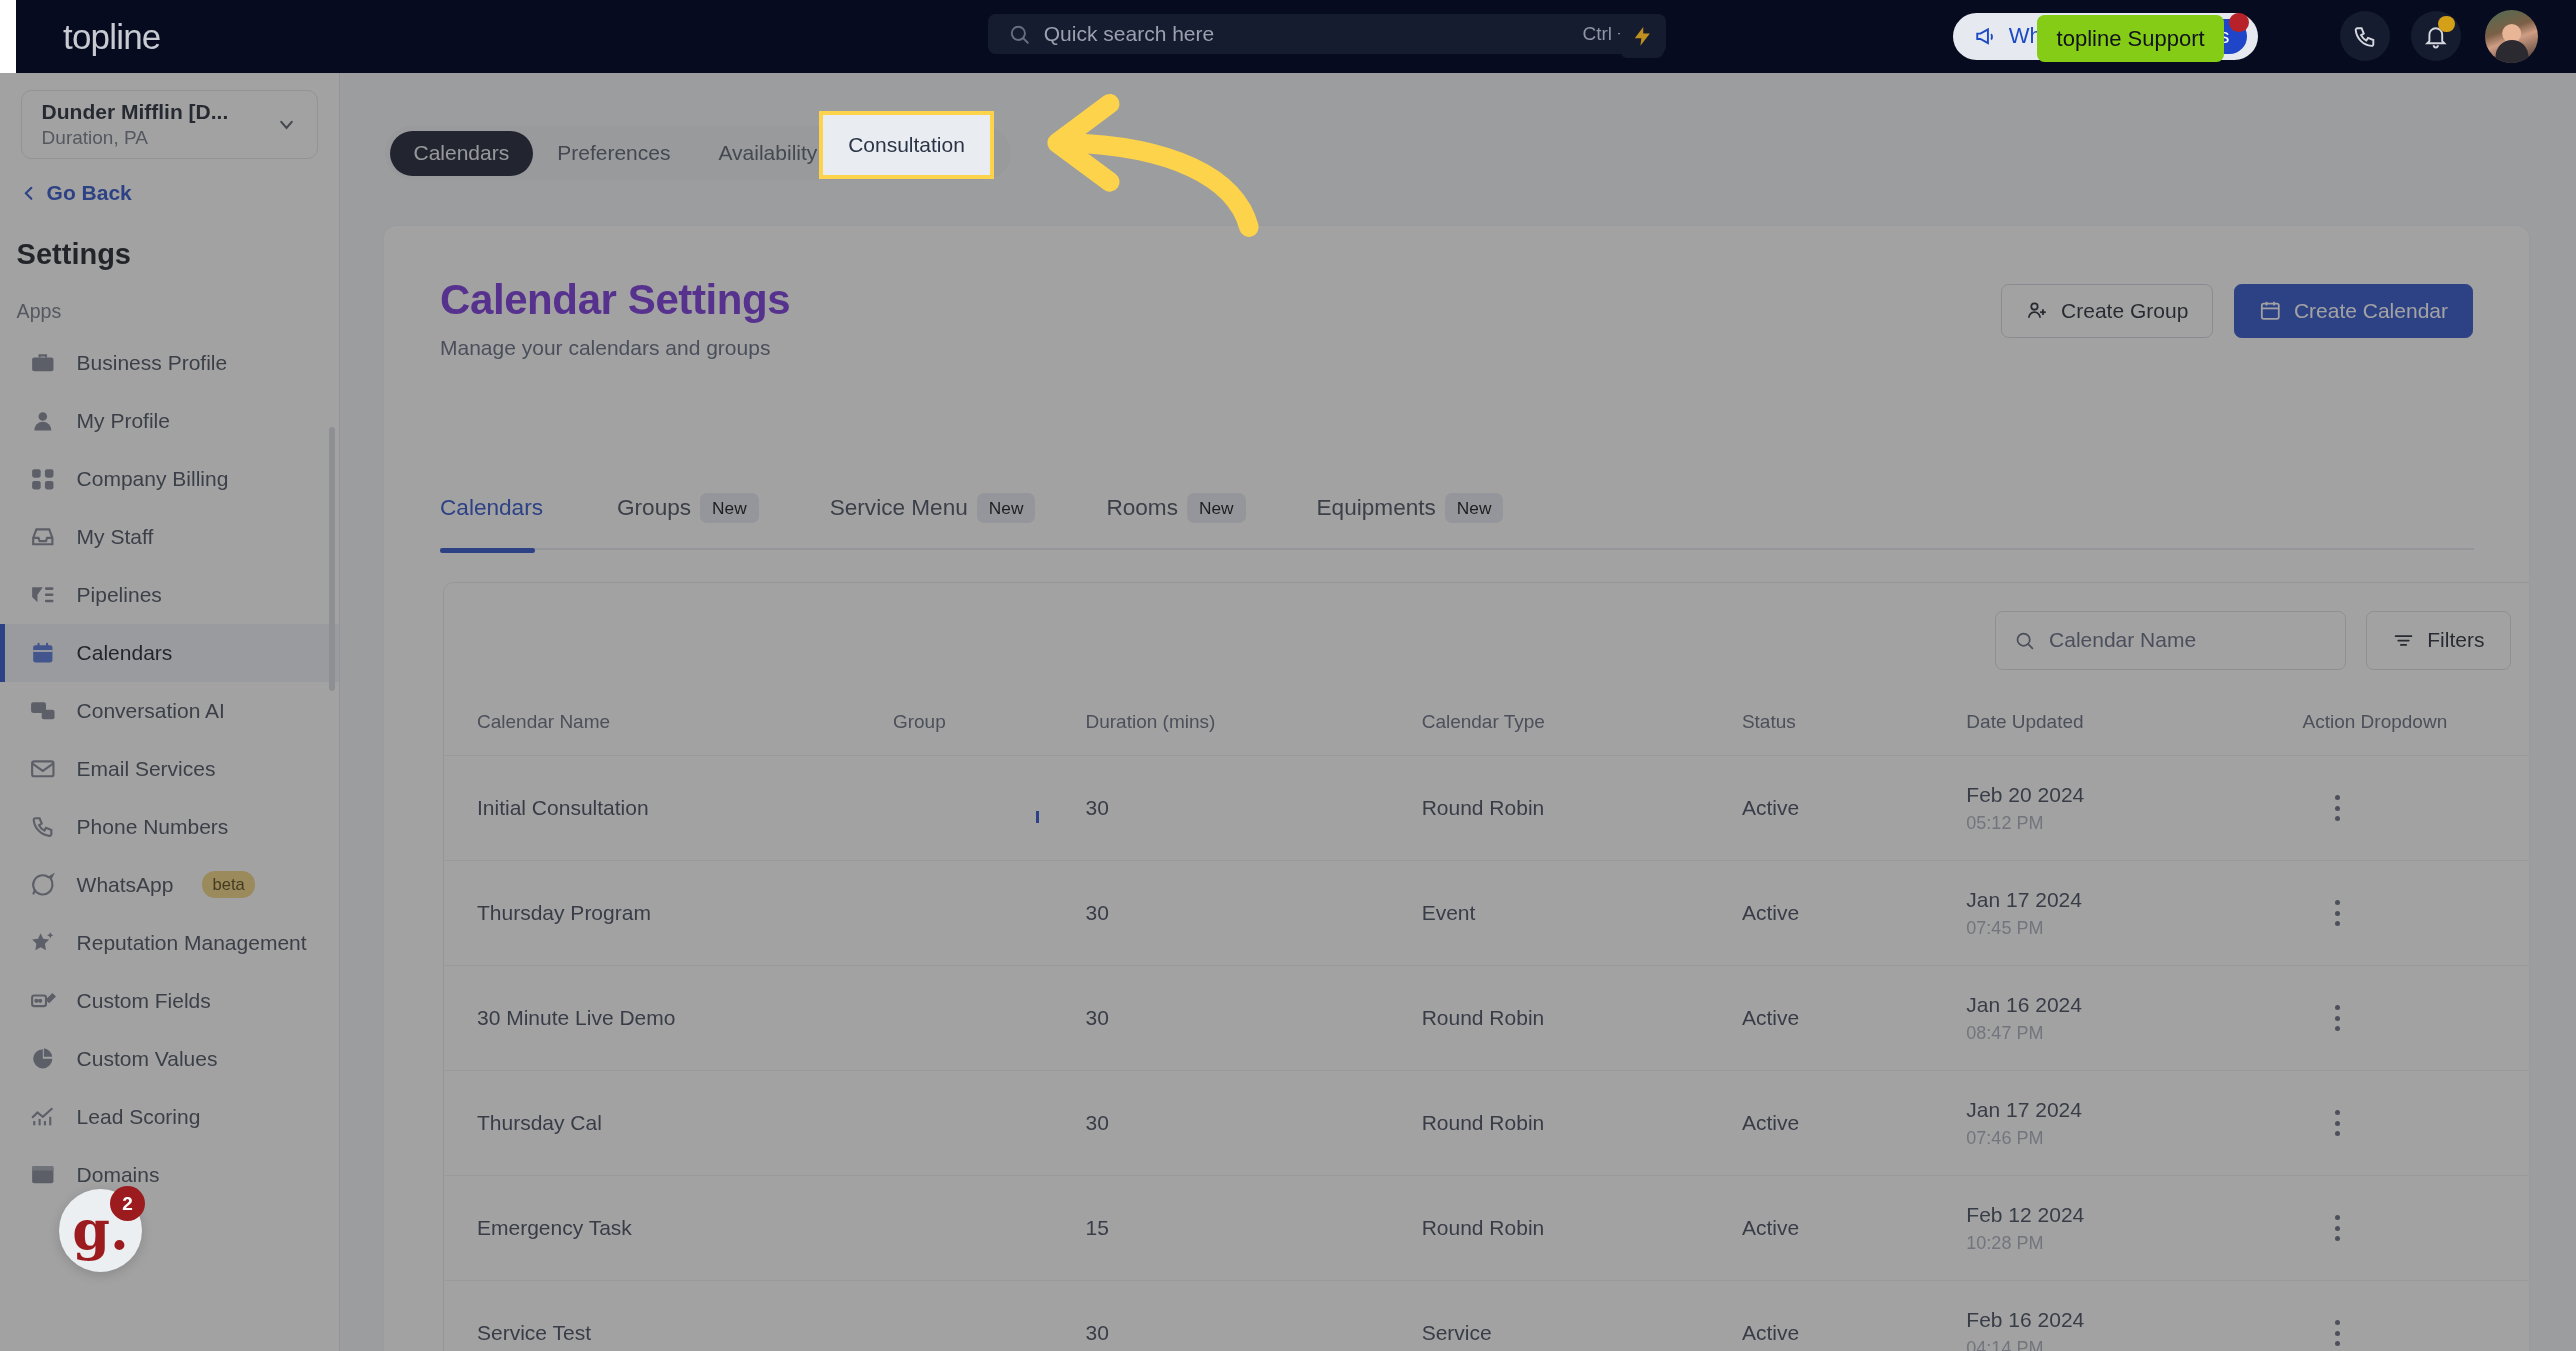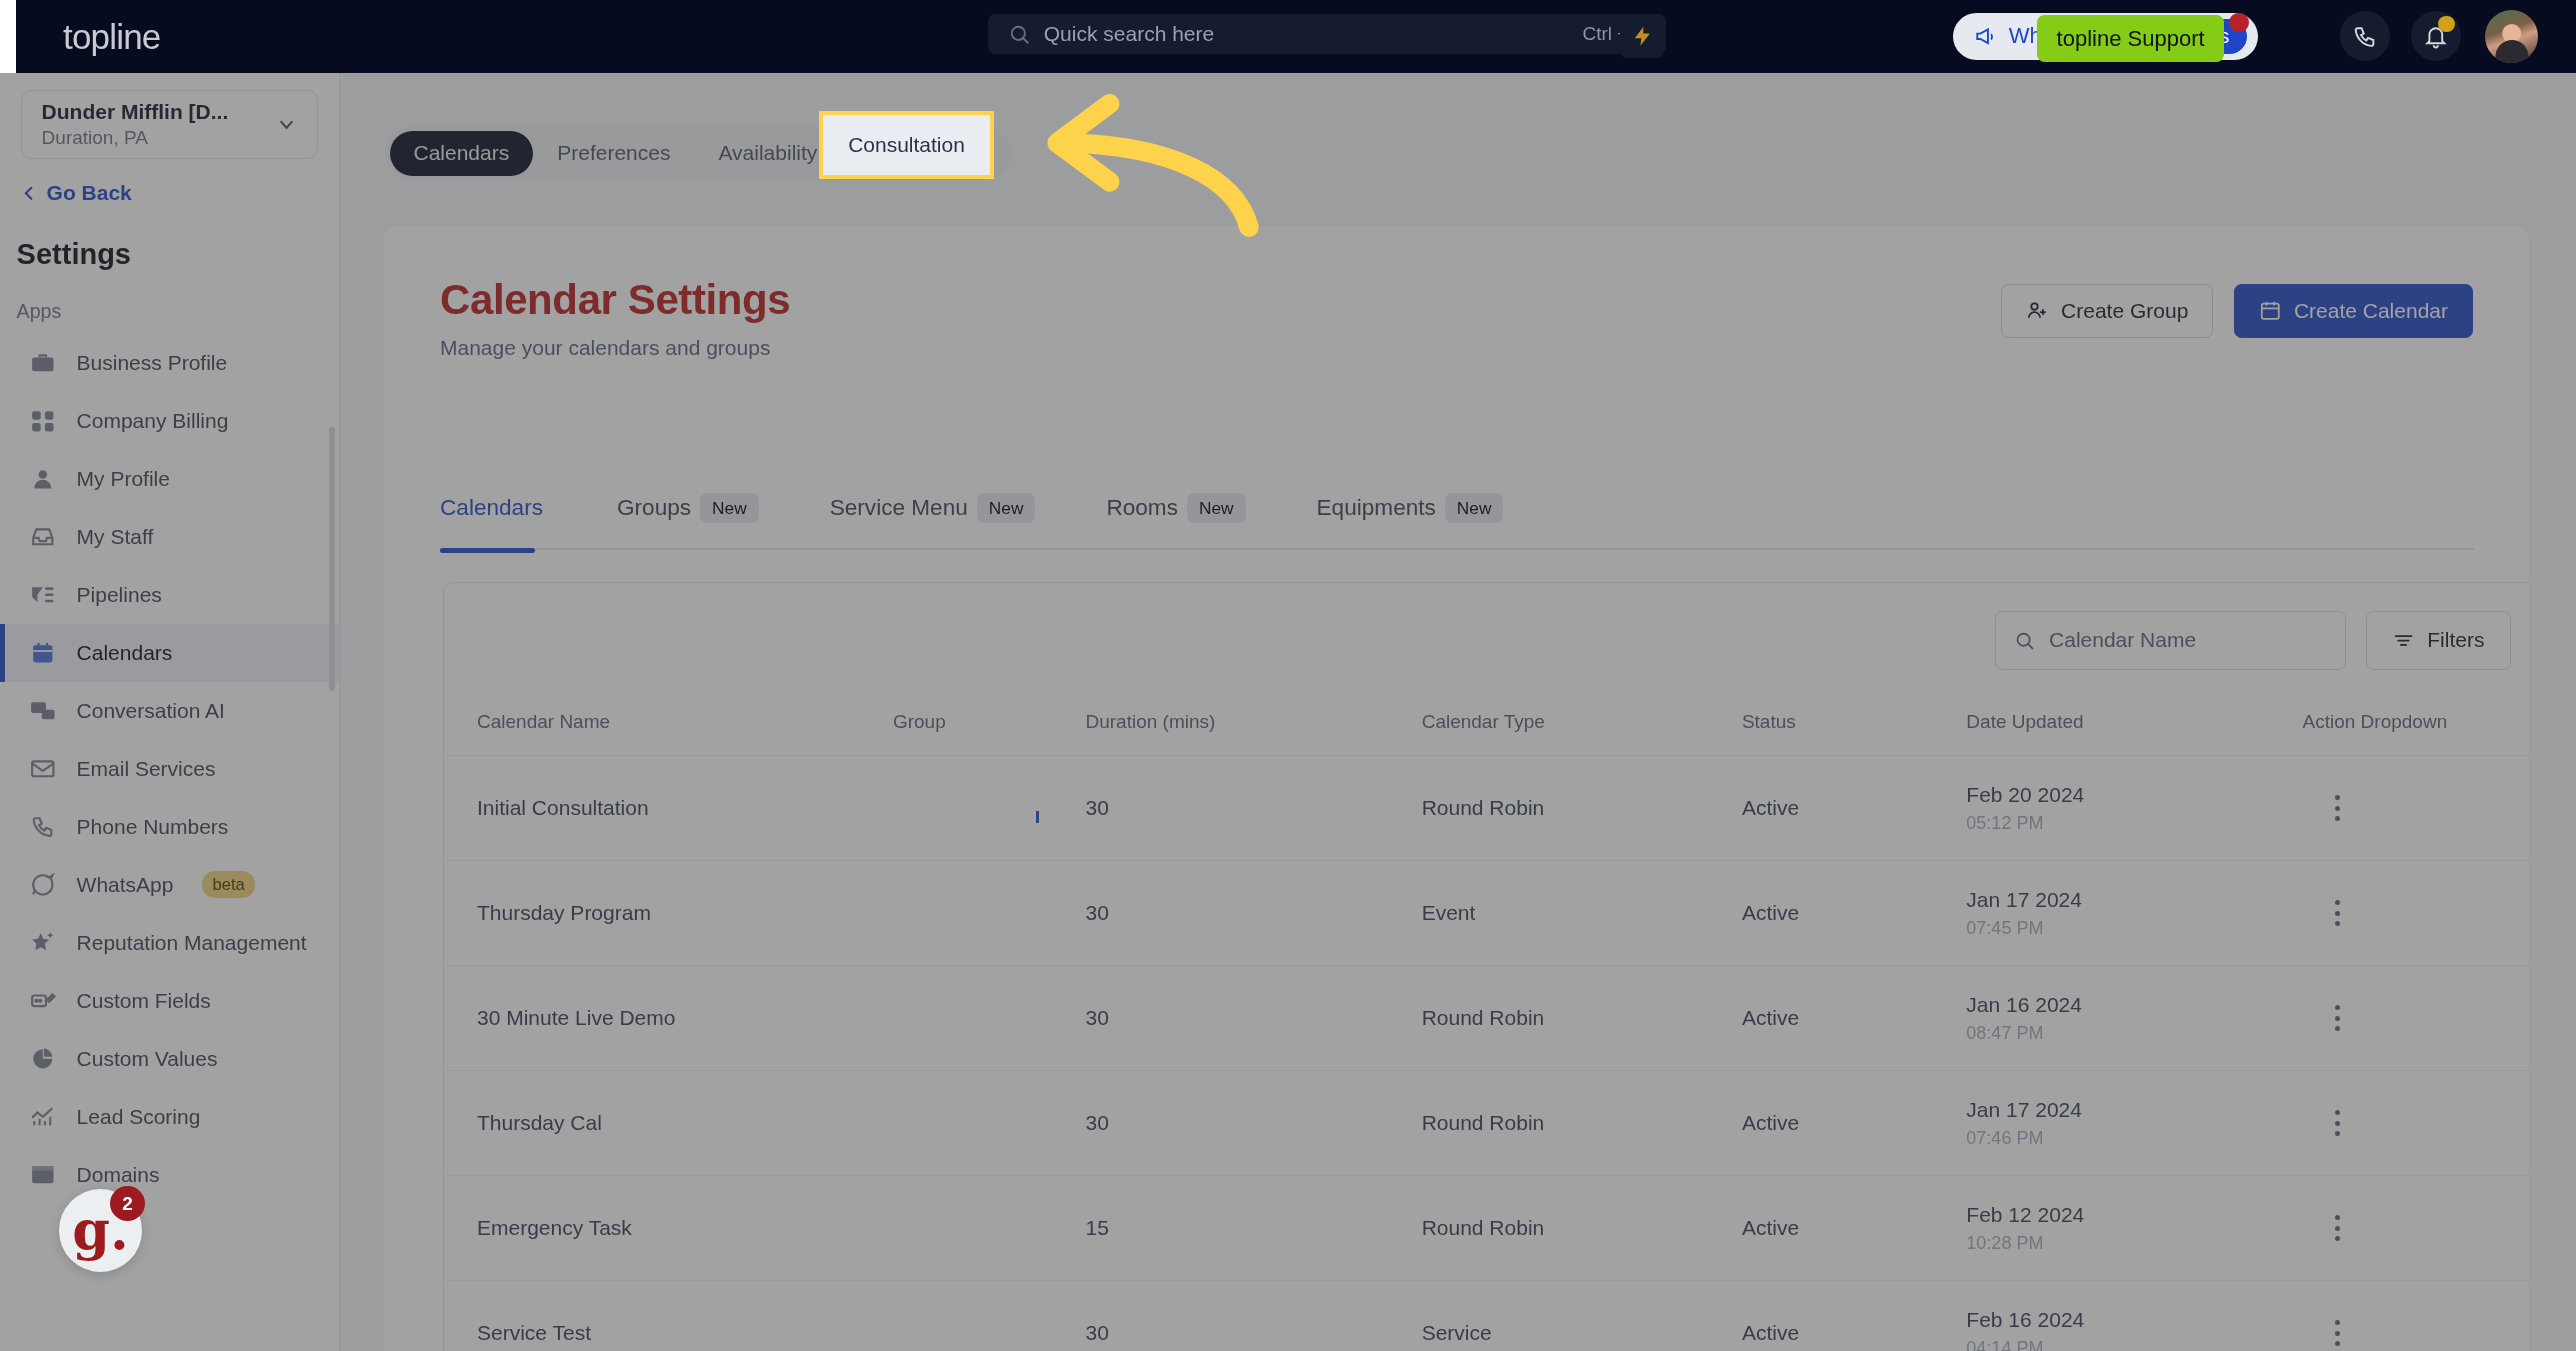--- a/index.html
+++ b/index.html
@@ -232,21 +232,21 @@
     position: absolute; left: 44px; top: 153px;
     width: 2145px; height: 1152px;
     background: #ffffff; border-radius: 12px;
     box-shadow: 0 0.8px 3px rgba(16,24,40,.06);
     overflow: hidden;
   }
   .card-head {
     position: relative; padding: 50px 56px 0 56px;
     display: flex; align-items: flex-start;
   }
-  .page-title { font-size: 42px; font-weight: 700; color: #b91c1c; letter-spacing: -0.4px; }
+  .page-title { font-size: 42px; font-weight: 700; color: #6d28d9; letter-spacing: -0.4px; }
   .page-sub { font-size: 21px; color: #57607a; margin-top: 12px; }
   .head-actions { margin-left: auto; display: flex; gap: 21px; padding-top: 7.5px; }
   .btn {
     height: 54px; border-radius: 7.5px;
     display: flex; align-items: center; gap: 12px;
     padding: 0 24px; font-size: 21px; white-space: nowrap;
   }
   .btn-ghost { border: 0.8px solid #cfd4dd; color: #151a28; background: #fff; }
   .btn-primary { background: #1f46c8; color: #fff; border: 0.8px solid #1f46c8; }
 
@@ -411,33 +411,33 @@
     <div class="nav-list">
       <div class="nav-item">
         <svg class="nav-ico" viewBox="0 0 24 24" fill="#596074">
             <rect x="2" y="7" width="20" height="13" rx="2"></rect>
             <path d="M9 7V5h6v2" stroke="#596074" stroke-width="2" fill="none"></path>
           </svg>
         <span>Business Profile</span>
       </div>
       <div class="nav-item">
         <svg class="nav-ico" viewBox="0 0 24 24" fill="#596074">
+            <circle cx="12" cy="8" r="4"></circle>
+            <path d="M4 21a8 8 0 0116 0z"></path>
+          </svg>
+        <span>My Profile</span>
+      </div>
+      <div class="nav-item">
+        <svg class="nav-ico" viewBox="0 0 24 24" fill="#596074">
             <rect x="2" y="3" width="8" height="8" rx="2"></rect>
             <rect x="14" y="3" width="8" height="8" rx="2"></rect>
             <rect x="2" y="14" width="8" height="8" rx="2"></rect>
             <rect x="14" y="14" width="8" height="8" rx="2"></rect>
           </svg>
         <span>Company Billing</span>
-      </div>
-      <div class="nav-item">
-        <svg class="nav-ico" viewBox="0 0 24 24" fill="#596074">
-            <circle cx="12" cy="8" r="4"></circle>
-            <path d="M4 21a8 8 0 0116 0z"></path>
-          </svg>
-        <span>My Profile</span>
       </div>
       <div class="nav-item">
         <svg class="nav-ico" viewBox="0 0 24 24" fill="none" stroke="#596074" stroke-width="2">
             <path d="M3 13l3-8h12l3 8v6H3z"></path>
             <path d="M3 13h5l1 3h6l1-3h5"></path>
           </svg>
         <span>My Staff</span>
       </div>
       <div class="nav-item">
         <svg class="nav-ico" viewBox="0 0 24 24" fill="#596074">

